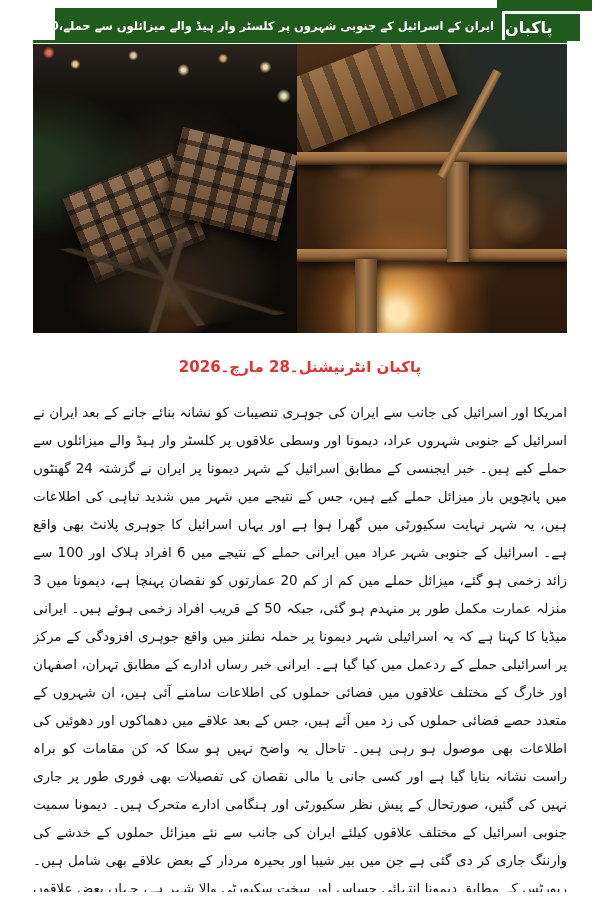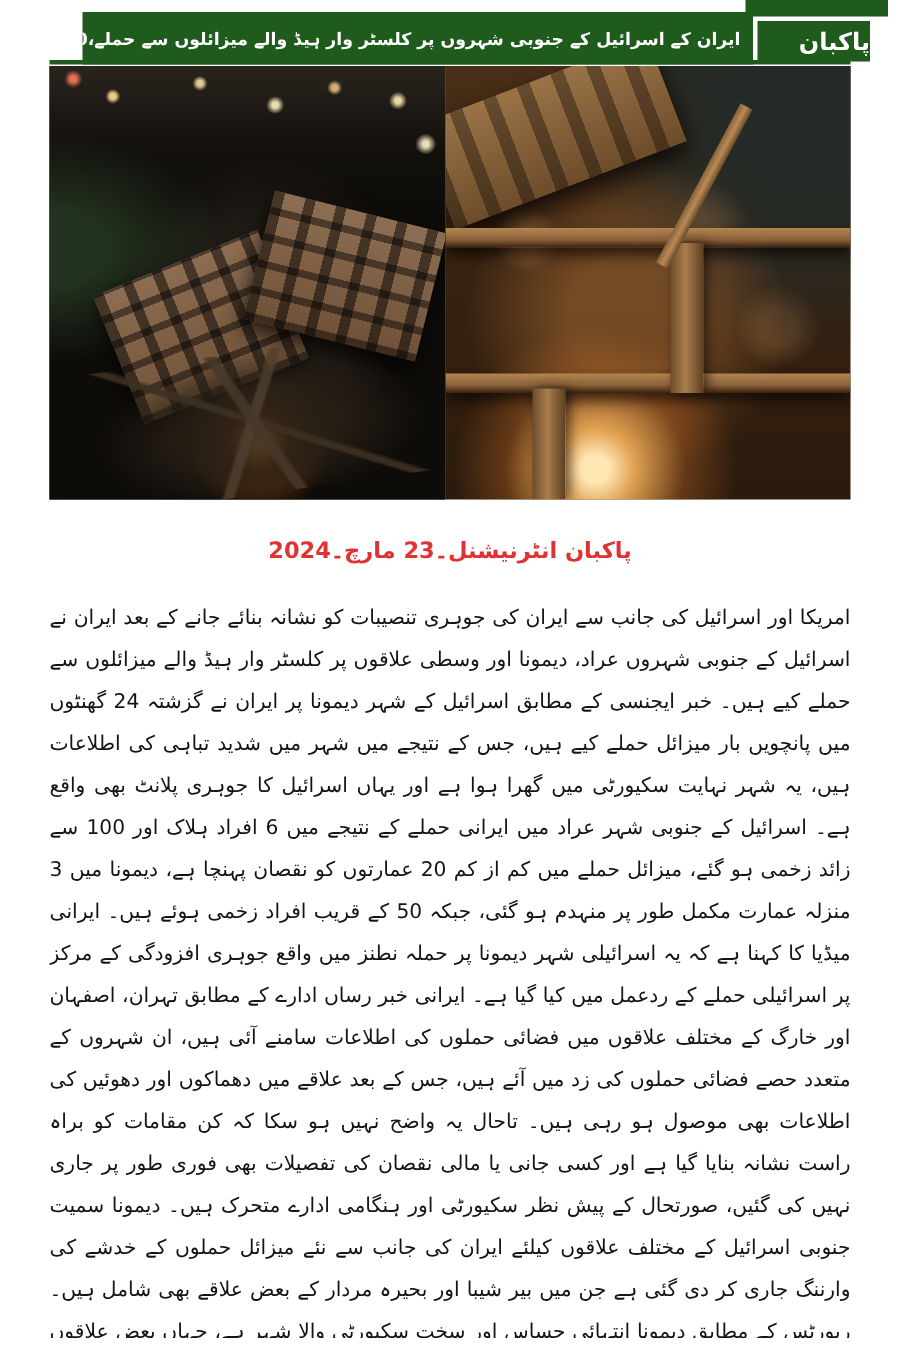--- a/index.html
+++ b/index.html
@@ -14,21 +14,21 @@
     font-family:"DejaVu Sans","Liberation Sans",sans-serif;
   }
   
   .logo-top-strip{
     position:absolute;top:0;right:8px;width:95px;height:11px;
     background:var(--green);
   }
   .logo-box{
     position:absolute;top:14px;right:20px;width:75px;height:27px;
     background:var(--green);color:#fff;
-    display:flex;align-items:center;justify-content:flex-start;
+    display:flex;align-items:center;justify-content:flex-end;
     font-weight:bold;font-size:16px;cursor:pointer;
   }
   .headline-bar{
     position:absolute;top:8px;left:55px;width:447px;height:35px;
     background:var(--green);color:#fff;
     display:flex;align-items:center;
     padding:0 8px;box-sizing:border-box;
     overflow:hidden;
   }
   .headline-bar span{
@@ -168,19 +168,19 @@
     <div class="photo photo-right" title="destroyed-multistorey-building-interior-night">
       <div class="hang"></div>
       <div class="slab s1"></div>
       <div class="slab s2"></div>
       <div class="col c1"></div>
       <div class="col c2"></div>
       <div class="beam"></div>
     </div>
   </div>
 
-  <div class="byline">پاکبان انٹرنیشنل۔23 مارچ۔2024</div>
+  <div class="byline">پاکبان انٹرنیشنل۔28 مارچ۔2026</div>
 
   <article class="article">
     <p>امریکا اور اسرائیل کی جانب سے ایران کی جوہری تنصیبات کو نشانہ بنائے جانے کے بعد ایران نے اسرائیل کے جنوبی شہروں عراد، دیمونا اور وسطی علاقوں پر کلسٹر وار ہیڈ والے میزائلوں سے حملے کیے ہیں۔ خبر ایجنسی کے مطابق اسرائیل کے شہر دیمونا پر ایران نے گزشتہ 24 گھنٹوں میں پانچویں بار میزائل حملے کیے ہیں، جس کے نتیجے میں شہر میں شدید تباہی کی اطلاعات ہیں، یہ شہر نہایت سکیورٹی میں گھرا ہوا ہے اور یہاں اسرائیل کا جوہری پلانٹ بھی واقع ہے۔ اسرائیل کے جنوبی شہر عراد میں ایرانی حملے کے نتیجے میں 6 افراد ہلاک اور 100 سے زائد زخمی ہو گئے، میزائل حملے میں کم از کم 20 عمارتوں کو نقصان پہنچا ہے، دیمونا میں 3 منزلہ عمارت مکمل طور پر منہدم ہو گئی، جبکہ 50 کے قریب افراد زخمی ہوئے ہیں۔ ایرانی میڈیا کا کہنا ہے کہ یہ اسرائیلی شہر دیمونا پر حملہ نطنز میں واقع جوہری افزودگی کے مرکز پر اسرائیلی حملے کے ردعمل میں کیا گیا ہے۔ ایرانی خبر رساں ادارے کے مطابق تہران، اصفہان اور خارگ کے مختلف علاقوں میں فضائی حملوں کی اطلاعات سامنے آئی ہیں، ان شہروں کے متعدد حصے فضائی حملوں کی زد میں آئے ہیں، جس کے بعد علاقے میں دھماکوں اور دھوئیں کی اطلاعات بھی موصول ہو رہی ہیں۔ تاحال یہ واضح نہیں ہو سکا کہ کن مقامات کو براہ راست نشانہ بنایا گیا ہے اور کسی جانی یا مالی نقصان کی تفصیلات بھی فوری طور پر جاری نہیں کی گئیں، صورتحال کے پیش نظر سکیورٹی اور ہنگامی ادارے متحرک ہیں۔ دیمونا سمیت جنوبی اسرائیل کے مختلف علاقوں کیلئے ایران کی جانب سے نئے میزائل حملوں کے خدشے کی وارننگ جاری کر دی گئی ہے جن میں بیر شیبا اور بحیرہ مردار کے بعض علاقے بھی شامل ہیں۔ رپورٹس کے مطابق دیمونا انتہائی حساس اور سخت سکیورٹی والا شہر ہے، جہاں بعض علاقوں میں تصاویر لینے کی بھی اجازت نہیں ہوتی، خاص طور پر جوہری پروگرام کے آس پاس، تاہم حالیہ اطلاعات میں دعویٰ کیا گیا ہے کہ وہاں میزائل ڈیفنس سسٹم ناکام رہا ہے جس سے یہ ظاہر ہوتا ہے کہ بڑے اور پیچیدہ وار ہیڈز والے میزائلوں کو روکنا اسرائیل کیلئے زیادہ مشکل ہوتا جا رہا ہے۔ مزید بتایا گیا ہے کہ ایسے میزائل بعض اوقات اپنے اندر متعدد سب میونیشنز رکھتے ہیں، جن کا اثر وسیع علاقے تک پھیل سکتا ہے بعض اوقات 10 کلومیٹر تک، تازہ وارننگ کے بعد اسرائیل کے جنوبی علاقوں میں رہنے والے شہری ایک بار پھر حفاظتی پناہ گاہوں کی طرف منتقل ہو رہے ہیں۔</p>
   </article>
 
 </div>
 
 </body></html>

